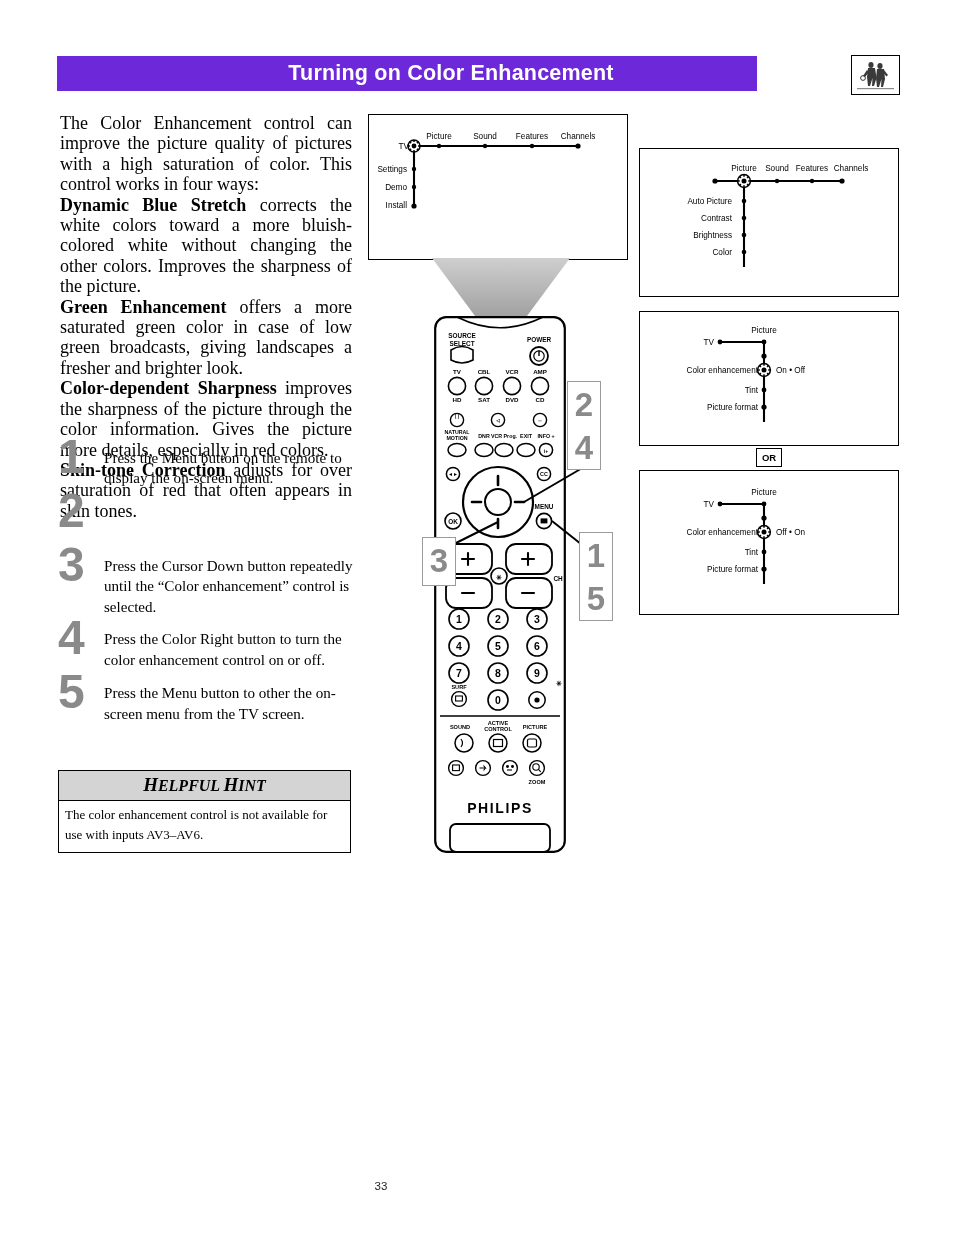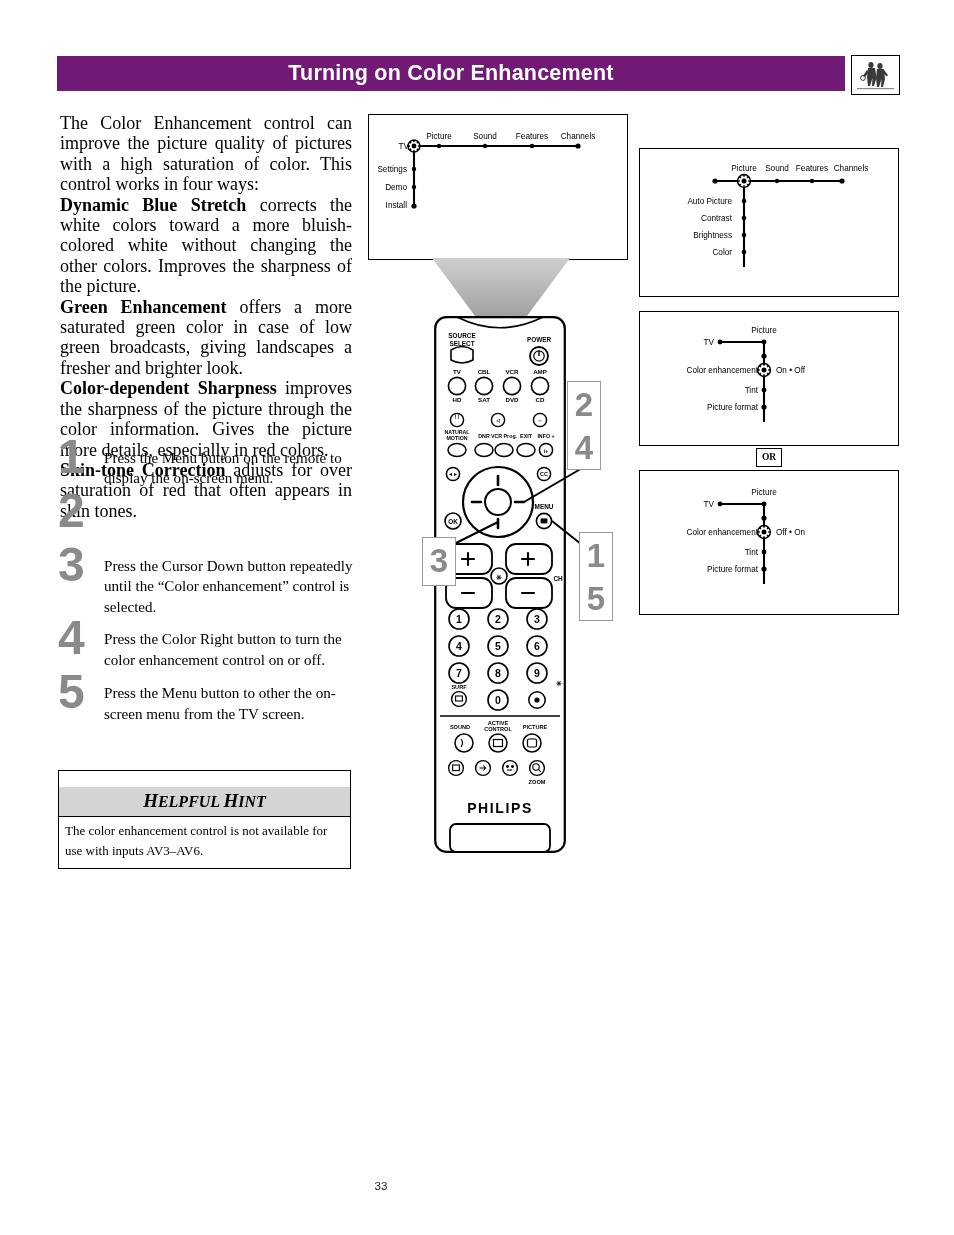--- a/index.html
+++ b/index.html
@@ -1,54 +1,54 @@
 <!DOCTYPE html>
 <html><head>
 <meta charset="utf-8">
 <style>
   html,body{margin:0;padding:0;background:#fff;}
   body{width:954px;height:1235px;position:relative;font-family:"Liberation Serif",serif;color:#000;}
   .page{position:absolute;left:0;top:0;width:954px;height:1235px;overflow:hidden;}
 
   
-  .hdr-bar{position:absolute;left:57px;top:56px;width:788px;height:35px;background:#701a75;}
+  .hdr-bar{position:absolute;left:57px;top:56px;width:700px;height:35px;background:#6d28d9;}
   .hdr-title{position:absolute;left:0;top:0;width:788px;height:35px;line-height:35px;text-align:center;
              color:#fff;font-family:"Liberation Sans",sans-serif;font-weight:bold;font-size:21.5px;letter-spacing:.2px;}
   .hdr-icon{position:absolute;left:851px;top:55px;width:47px;height:38px;border:1.4px solid #000;background:#fff;overflow:hidden;}
   .hdr-icon svg{display:block}
 
   
   .body-col{position:absolute;left:60px;top:113px;width:292px;font-size:18px;line-height:20.4px;text-align:justify;}
   .body-col p{margin:0;}
   .body-col b{font-weight:bold;}
 
   
   .steps{position:absolute;left:58px;top:446px;width:300px;}
   .step{position:relative;min-height:44px;margin-bottom:10px;}
   .step .num{position:absolute;left:0;top:-13px;width:40px;text-align:left;
        font-family:"Liberation Sans",sans-serif;font-weight:bold;font-size:48px;color:#8a8a8a;line-height:1;}
   .step .txt{margin-left:46px;font-size:15.1px;line-height:20.4px;padding-top:2px;}
 
   
   .hint{position:absolute;left:58px;top:770px;width:291px;border:1.3px solid #000;background:#fff;}
   .hint-head{background:#d4d4d4;border-bottom:1.3px solid #000;text-align:center;
-       font-family:"Liberation Serif",serif;font-style:italic;font-weight:bold;font-size:16px;padding:3px 0 4px;margin-top:16px;}
+       font-family:"Liberation Serif",serif;font-style:italic;font-weight:bold;font-size:16px;padding:3px 0 4px;}
   .hint-head .big{font-size:19px;}
   .hint-body{padding:4px 6px 6px 6px;font-size:13px;line-height:20.4px;}
 
   
   .tvscreen{position:absolute;left:368px;top:114px;width:258px;height:144px;border:1.3px solid #000;background:#fff;}
 
   
   .panel{position:absolute;border:1.3px solid #000;background:#fff;}
   .p2{left:639px;top:148px;width:258px;height:147px;}
   .p3{left:639px;top:311px;width:258px;height:133px;}
   .p4{left:639px;top:470px;width:258px;height:143px;}
   .or-box{position:absolute;left:756px;top:448px;width:24px;height:17px;border:1.3px solid #000;background:#fff;
-          font-family:Liberation Serif, serif;font-size:9.5px;font-weight:bold;text-align:center;line-height:17px;z-index:3;}
+          font-family:Liberation Sans, sans-serif;font-size:9.5px;font-weight:bold;text-align:center;line-height:17px;z-index:3;}
 
   .menu svg{display:block;}
 
   
   .beam{position:absolute;left:432px;top:258px;width:138px;height:62px;}
 
   
   .remote{position:absolute;left:434px;top:316px;width:132px;height:537px;}
 
   

